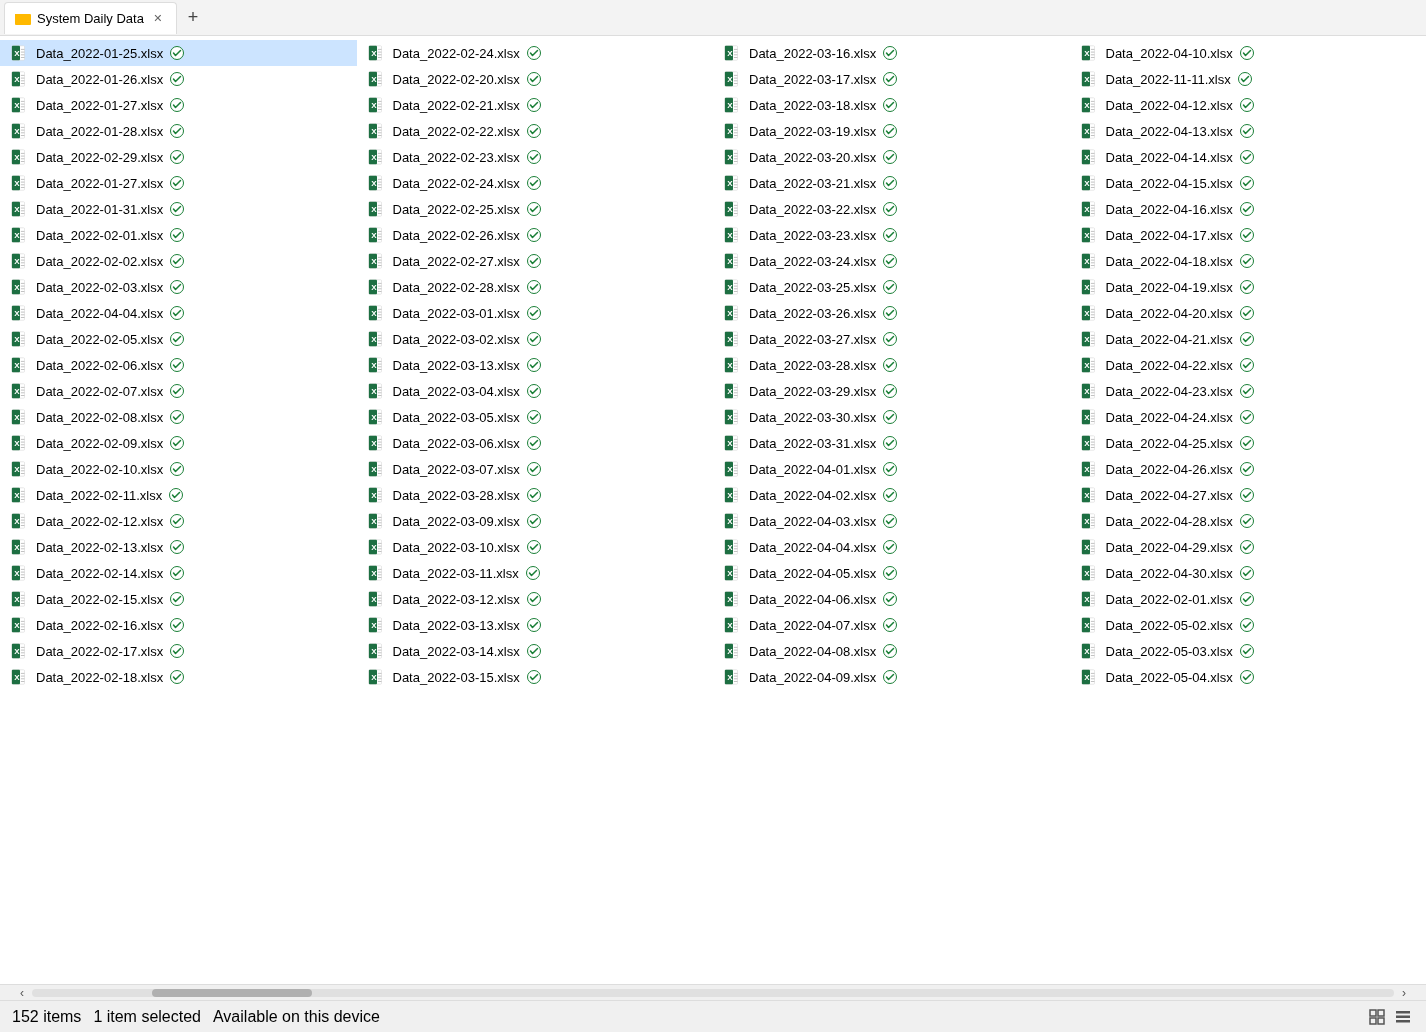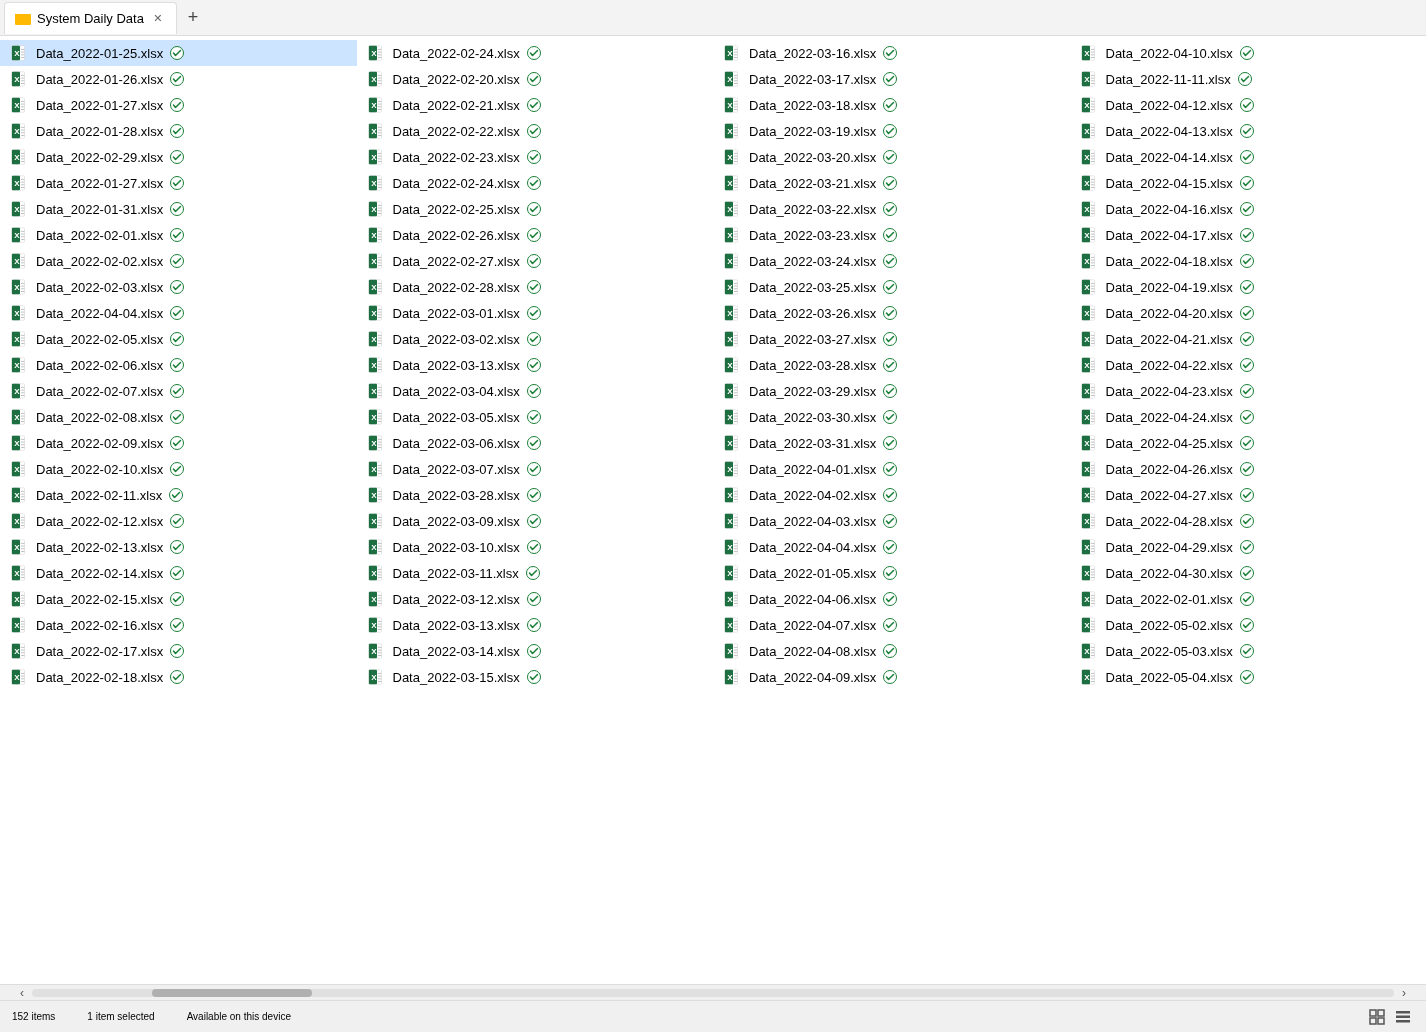--- a/index.html
+++ b/index.html
@@ -52,22 +52,22 @@
 
     .sync-icon {
       width: 16px; height: 16px; flex-shrink: 0;
       display: flex; align-items: center; justify-content: center;
       color: #1a7f37; font-size: 14px;
     }
 
     
     .status-bar {
       height: 32px; background: #f0f0f0; border-top: 1px solid #ddd;
-      display: flex; align-items: center; padding: 0 12px; gap: 32px;
-      font-size: 10px; color: #000;
+      display: flex; align-items: center; padding: 0 12px; gap: 12px;
+      font-size: 16px; color: #000;
     }
 
     
     .file-grid::-webkit-scrollbar { height: 12px; width: 12px; }
     .file-grid::-webkit-scrollbar-track { background: #f0f0f0; }
     .file-grid::-webkit-scrollbar-thumb { background: #c0c0c0; border-radius: 6px; }
 
     
     .hscroll-bar {
       height: 16px; background: #f0f0f0; border-top: 1px solid #ddd;
@@ -1754,21 +1754,21 @@
           <svg class="excel-icon-svg" viewBox="0 0 20 20" xmlns="http://www.w3.org/2000/svg">
     <rect x="1" y="2" width="14" height="16" rx="1" fill="#fff" stroke="#ccc" stroke-width="0.5"></rect>
     <rect x="1" y="2" width="9" height="16" rx="1" fill="#1D6F42"></rect>
     <text x="3.5" y="13" font-size="9" font-weight="bold" fill="white" font-family="Arial">X</text>
     <line x1="11" y1="6" x2="15" y2="6" stroke="#bbb" stroke-width="1"></line>
     <line x1="11" y1="9" x2="15" y2="9" stroke="#bbb" stroke-width="1"></line>
     <line x1="11" y1="12" x2="15" y2="12" stroke="#bbb" stroke-width="1"></line>
     <line x1="11" y1="15" x2="15" y2="15" stroke="#bbb" stroke-width="1"></line>
   </svg>
         </div>
-        <span class="file-name">Data_2022-01-05.xlsx</span>
+        <span class="file-name">Data_2022-04-05.xlsx</span>
         <div class="sync-icon">
           <svg width="14" height="14" viewBox="0 0 14 14">
     <circle cx="7" cy="7" r="6.5" fill="white" stroke="#1a7f37" stroke-width="1"></circle>
     <polyline points="3.5,7 5.5,9.5 10.5,4.5" fill="none" stroke="#1a7f37" stroke-width="1.5" stroke-linecap="round" stroke-linejoin="round"></polyline>
   </svg>
         </div>
       </div>
       <div class="file-item">
         <div class="excel-icon">
           <svg class="excel-icon-svg" viewBox="0 0 20 20" xmlns="http://www.w3.org/2000/svg">

